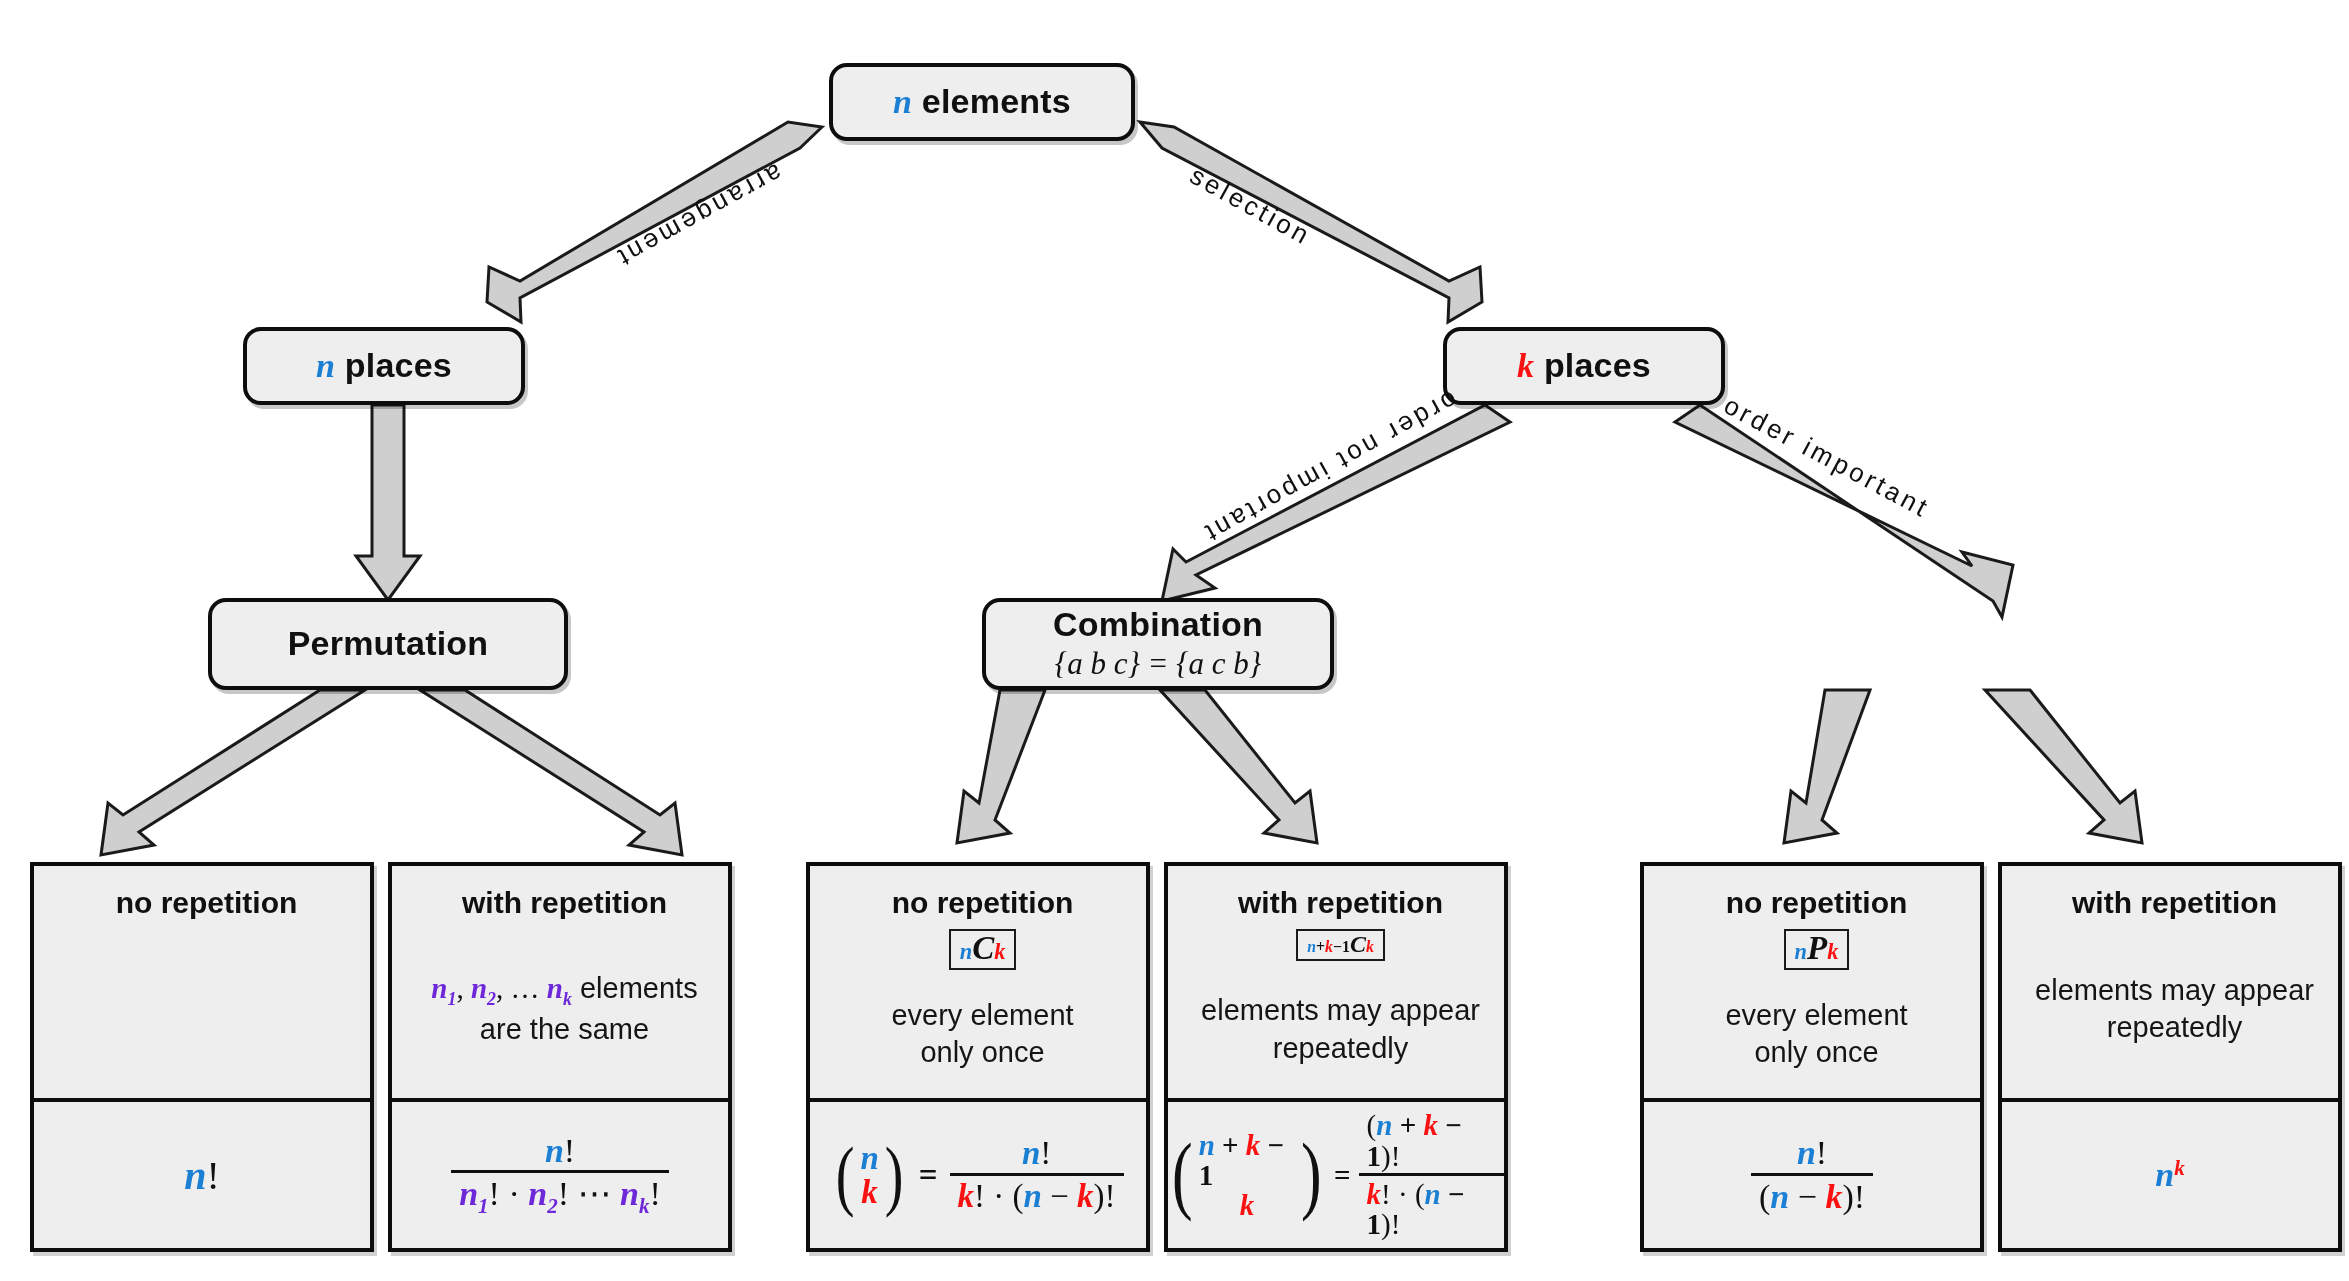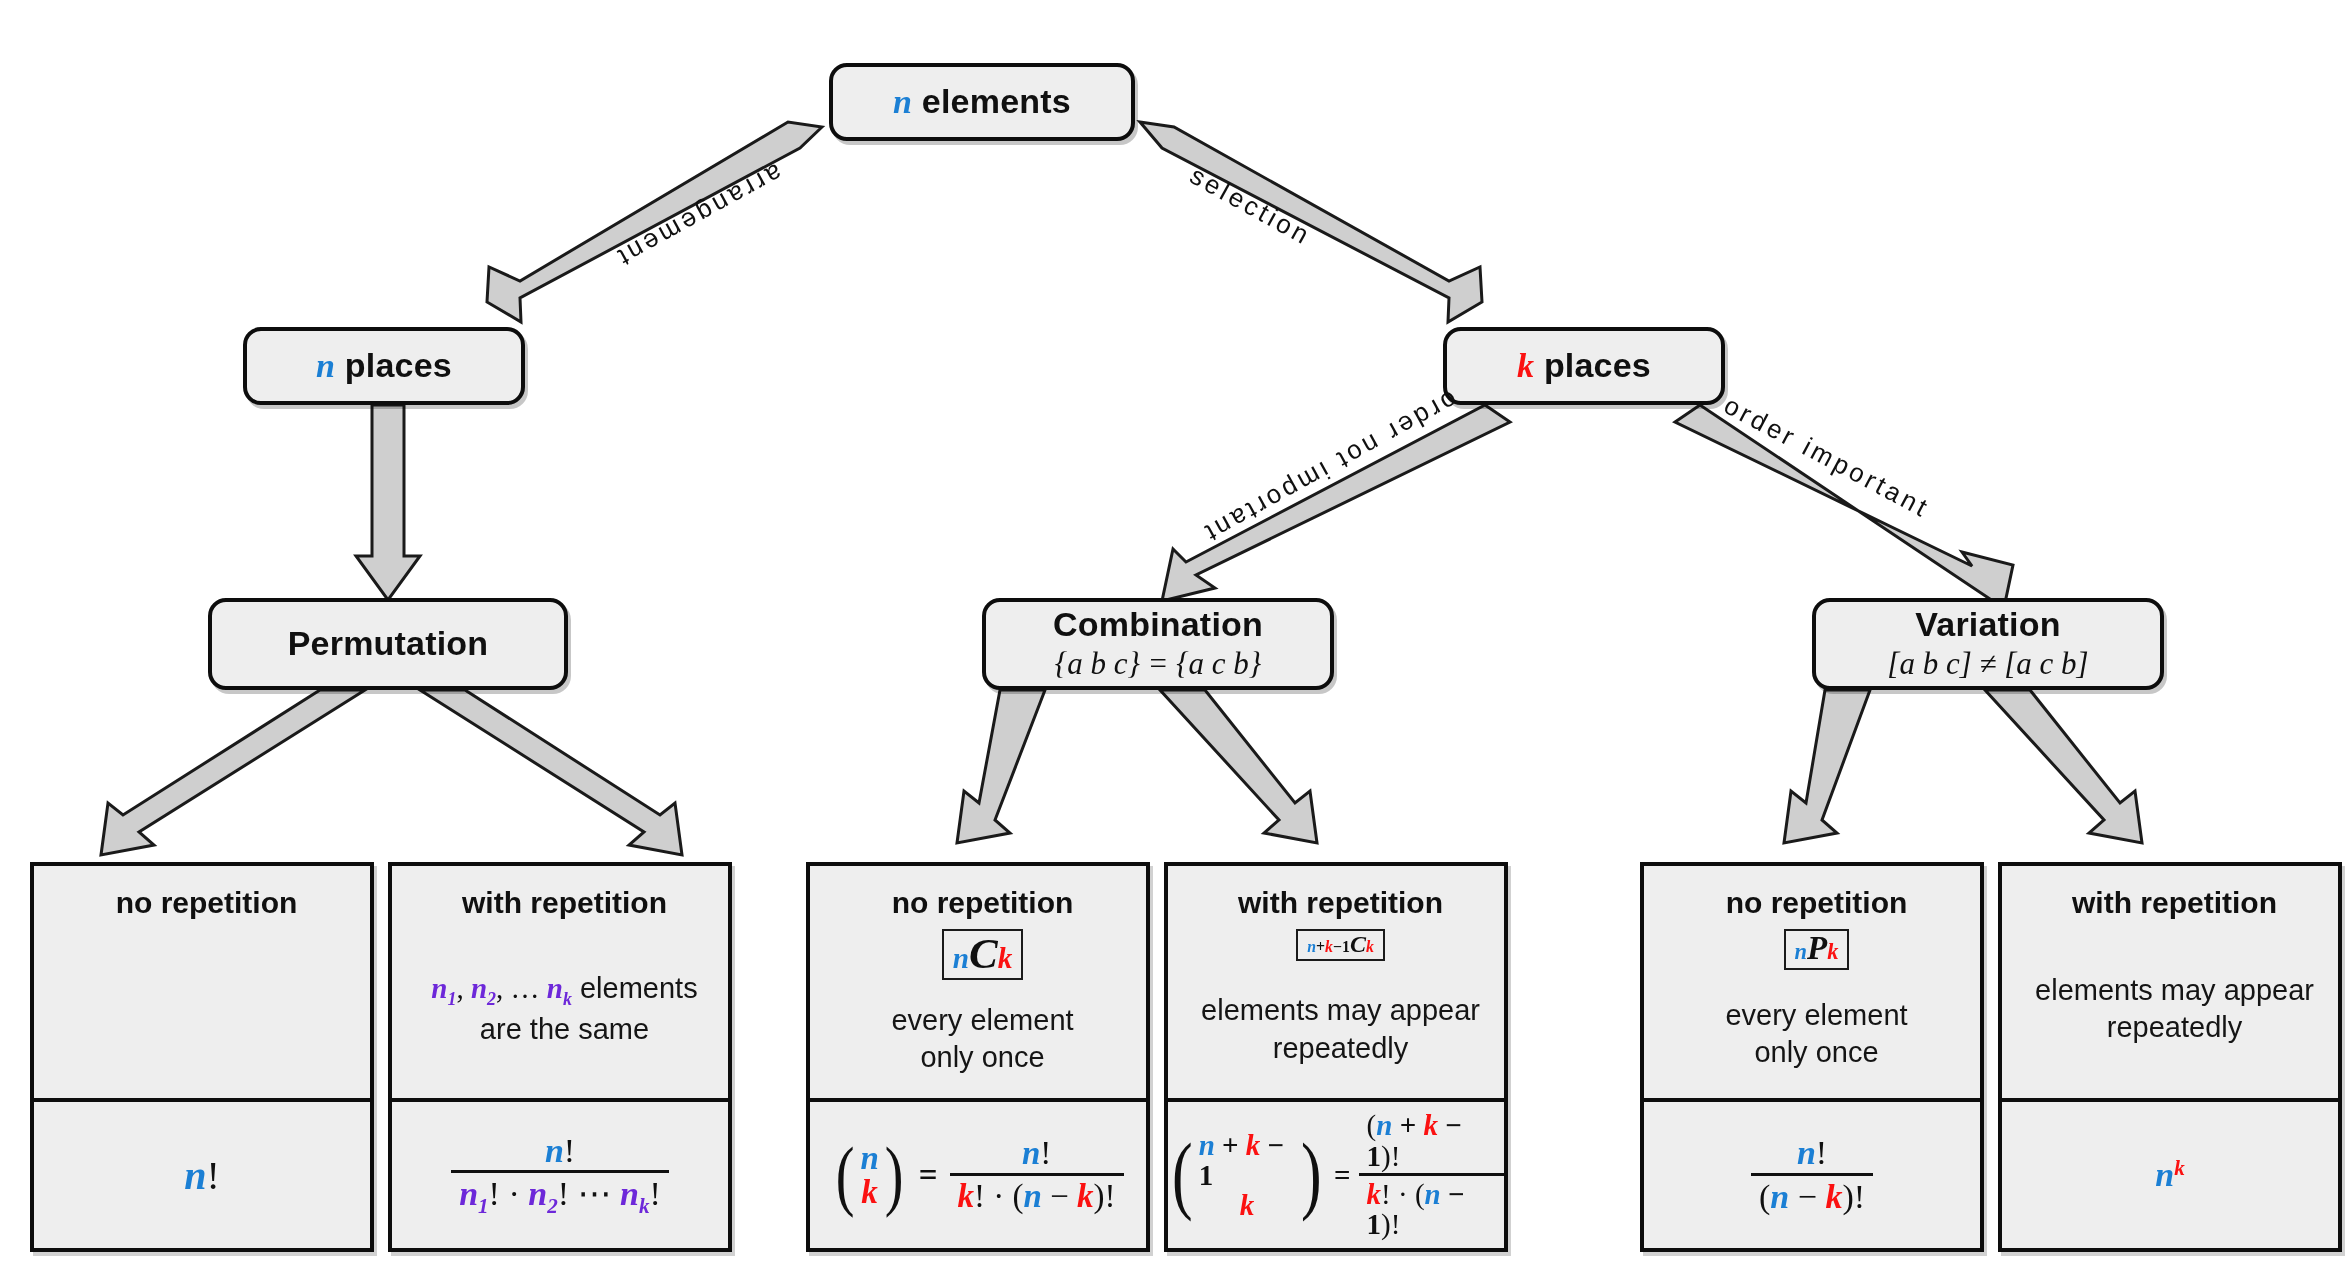--- a/index.html
+++ b/index.html
@@ -158,24 +158,20 @@
 
   <div class="node" style="left:208px;top:598px;width:360px;height:92px;">
     <div class="title">Permutation</div>
   </div>
 
   <div class="node" style="left:982px;top:598px;width:352px;height:92px;">
     <div class="title">Combination</div>
     <div class="sub">{a b c} = {a c b}</div>
   </div>
 
-  <div class="node" style="left:1812px;top:598px;width:352px;height:92px;">
-    <div class="title">Variation</div>
-    <div class="sub">[a b c] ≠ [a c b]</div>
-  </div>
 
   <div class="leaf" style="left:30px;top:862px;width:344px;height:390px;">
     <div class="upper">
       <div class="head">no repetition</div>
     </div>
     <div class="divider"></div>
     <div class="lower">
       <span class="mth" style="font-size:40px;"><span class="v blue">n</span><span class="blk">!</span></span>
     </div>
   </div>
@@ -195,21 +191,21 @@
         <span class="bar"></span>
         <span class="den mth"><span class="v green">n<sub class="sm">1</sub></span><span class="blk">!&nbsp;·&nbsp;</span><span class="v green">n<sub class="sm">2</sub></span><span class="blk">!&nbsp;⋯&nbsp;</span><span class="v green">n<sub class="sm">k</sub></span><span class="blk">!</span></span>
       </span>
     </div>
   </div>
 
   <div class="leaf" style="left:806px;top:862px;width:344px;height:390px;">
     <div class="upper">
       <div class="head">no repetition</div>
       <div class="notation">
-        <span class="mth" style="font-size:43px;"><span class="v blue" style="font-size:.68em;">n</span><span class="v blk">C</span><span class="v red" style="font-size:.68em;">k</span></span>
+        <span class="mth" style="font-size:33px;"><span class="v blue" style="font-size:.68em;">n</span><span class="v blk">C</span><span class="v red" style="font-size:.68em;">k</span></span>
       </div>
       <div class="desc">
         <span>every element</span><br>
         <span>only once</span>
       </div>
     </div>
     <div class="divider"></div>
     <div class="lower">
       <span class="eqrow" style="font-size:33px;">
         <span class="binom">

